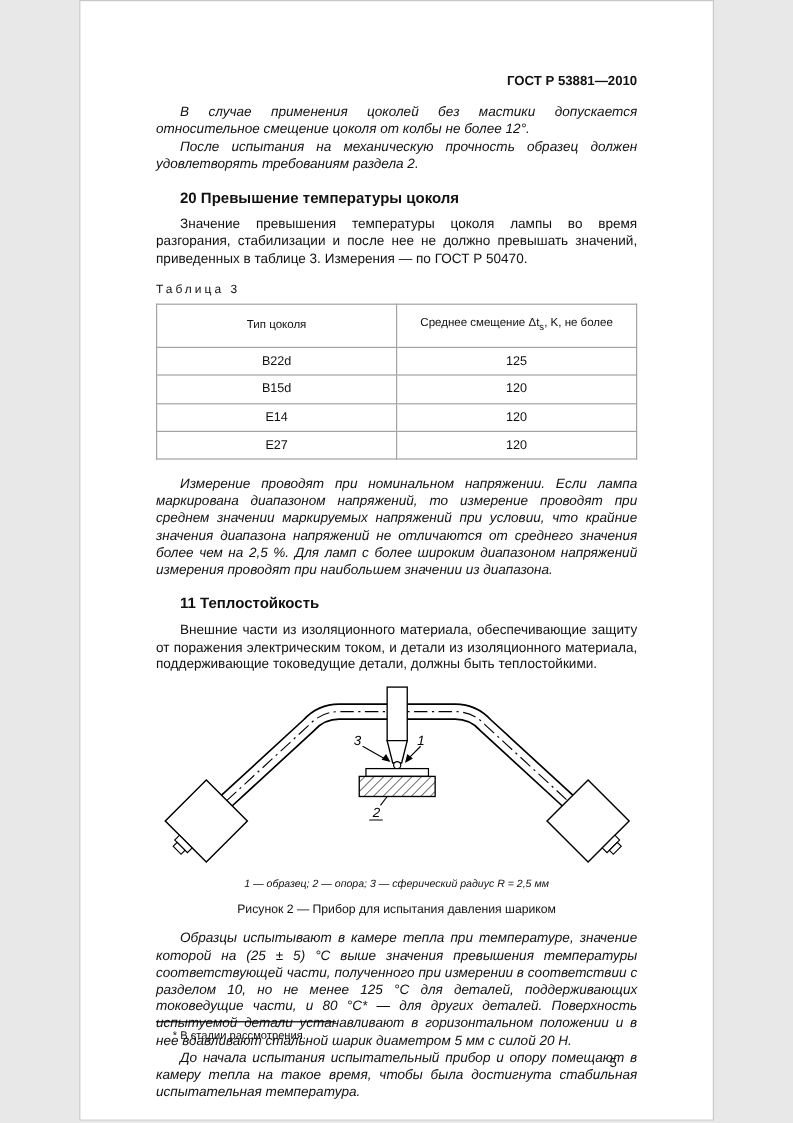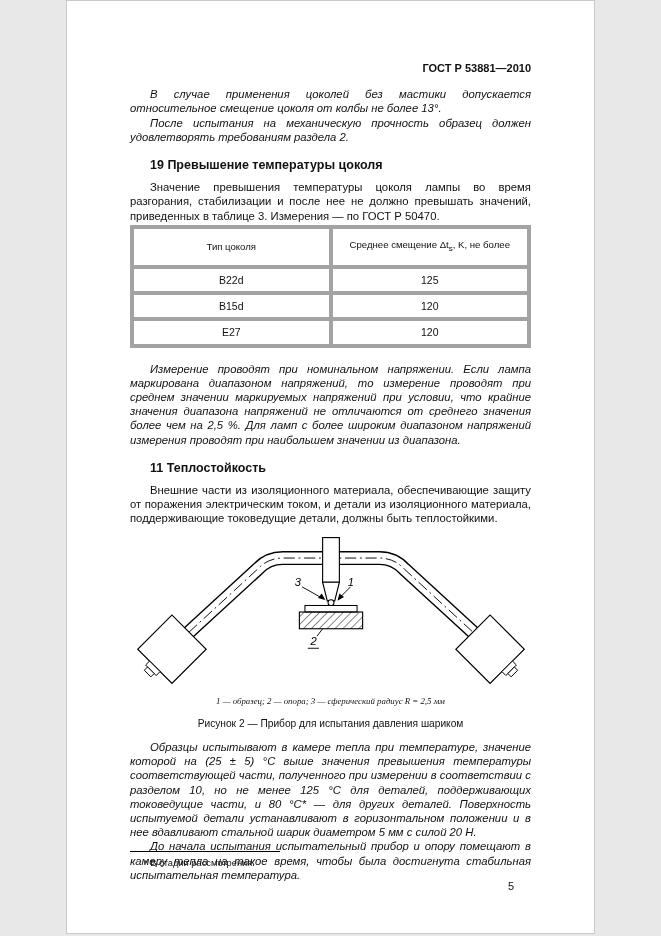--- a/index.html
+++ b/index.html
@@ -17,64 +17,69 @@
     box-sizing: border-box;
     padding: 60px 63px 0 63px;
     overflow: hidden;
   }
   .header { text-align: right; font-weight: bold; font-size: 11px; margin-bottom: 12px; }
   .p { margin: 0; text-indent: 20px; text-align: justify; }
   .it { font-style: italic; }
   .h { font-size: 12.5px; font-weight: bold; margin: 14px 0 8px 0; text-indent: 20px; }
   .tlabel { margin-top: 12px; margin-bottom: 4px; font-size: 10px; letter-spacing: 2.5px; }
   table.tbl { width: 100%; border-collapse: collapse; margin-top: 2px; }
-  table.tbl th, table.tbl td { border: 4px solid #a3a3a3; text-align: center; }
+  table.tbl th, table.tbl td { border: 1px solid #a3a3a3; text-align: center; }
   table.tbl th { font-weight: normal; font-size: 9.6px; padding: 9px 6px; }
   table.tbl td { font-size: 10.5px; padding: 4px 6px; }
   .note { margin-top: 14px; }
   figure.fig { margin: 6px 0 0 0; text-align: center; }
   .fig svg { display: block; margin: 0 auto; }
-  .legend { font-size: 8.8px; margin-top: 2px; font-style: italic; font-family: Liberation Serif, serif; }
+  .legend { font-size: 8.8px; margin-top: 2px; font-style: italic; }
   .caption { font-size: 10.2px; margin-top: 9px; }
   .after-fig { margin-top: 9px; }
   .footnote { position: absolute; left: 63px; bottom: 63px; width: 300px; }
   .footnote .rule { width: 150px; border-top: 1px solid #000; margin-bottom: 4px; }
   .footnote .fn-text { font-size: 9.3px; padding-left: 14px; }
   .pagenum { position: absolute; right: 80px; bottom: 40px; font-size: 11px; }
 </style>
 </head>
 <body>
 
 <div class="page">
 
   <div class="header">
     <span>ГОСТ Р 53881—2010</span>
   </div>
 
-  <p class="p it">В случае применения цоколей без мастики допускается относительное смещение цоколя от колбы не более 13°.</p>
+  <p class="p it">В случае применения цоколей без мастики допускается относительное смещение цоколя от колбы не более 12°.</p>
   <p class="p it">После испытания на механическую прочность образец должен удовлетворять требованиям раздела 2.</p>
 
-  <div class="h">19  Превышение температуры цоколя</div>
+  <div class="h">20  Превышение температуры цоколя</div>
   <p class="p">Значение превышения температуры цоколя лампы во время разгорания, стабилизации и после нее не должно превышать значений, приведенных в таблице 3. Измерения — по ГОСТ Р 50470.</p>
 
+  <div class="tlabel">Таблица 3</div>
 
   <table class="tbl">
     <thead>
       <tr>
         <th style="width:50%">Тип цоколя</th>
         <th><span>Среднее смещение Δt</span><sub>s</sub><span>, K, не более</span></th>
       </tr>
     </thead>
     <tbody>
       <tr>
         <td>B22d</td>
         <td>125</td>
       </tr>
       <tr>
         <td>B15d</td>
+        <td>120</td>
+      </tr>
+      <tr>
+        <td>E14</td>
         <td>120</td>
       </tr>
       <tr>
         <td>E27</td>
         <td>120</td>
       </tr>
     </tbody>
   </table>
 
   <p class="p it note">Измерение проводят при номинальном напряжении. Если лампа маркирована диапазоном напряжений, то измерение проводят при среднем значении маркируемых напряжений при условии, что крайние значения диапазона напряжений не отличаются от среднего значения более чем на 2,5 %. Для ламп с более широким диапазоном напряжений измерения проводят при наибольшем значении из диапазона.</p>

